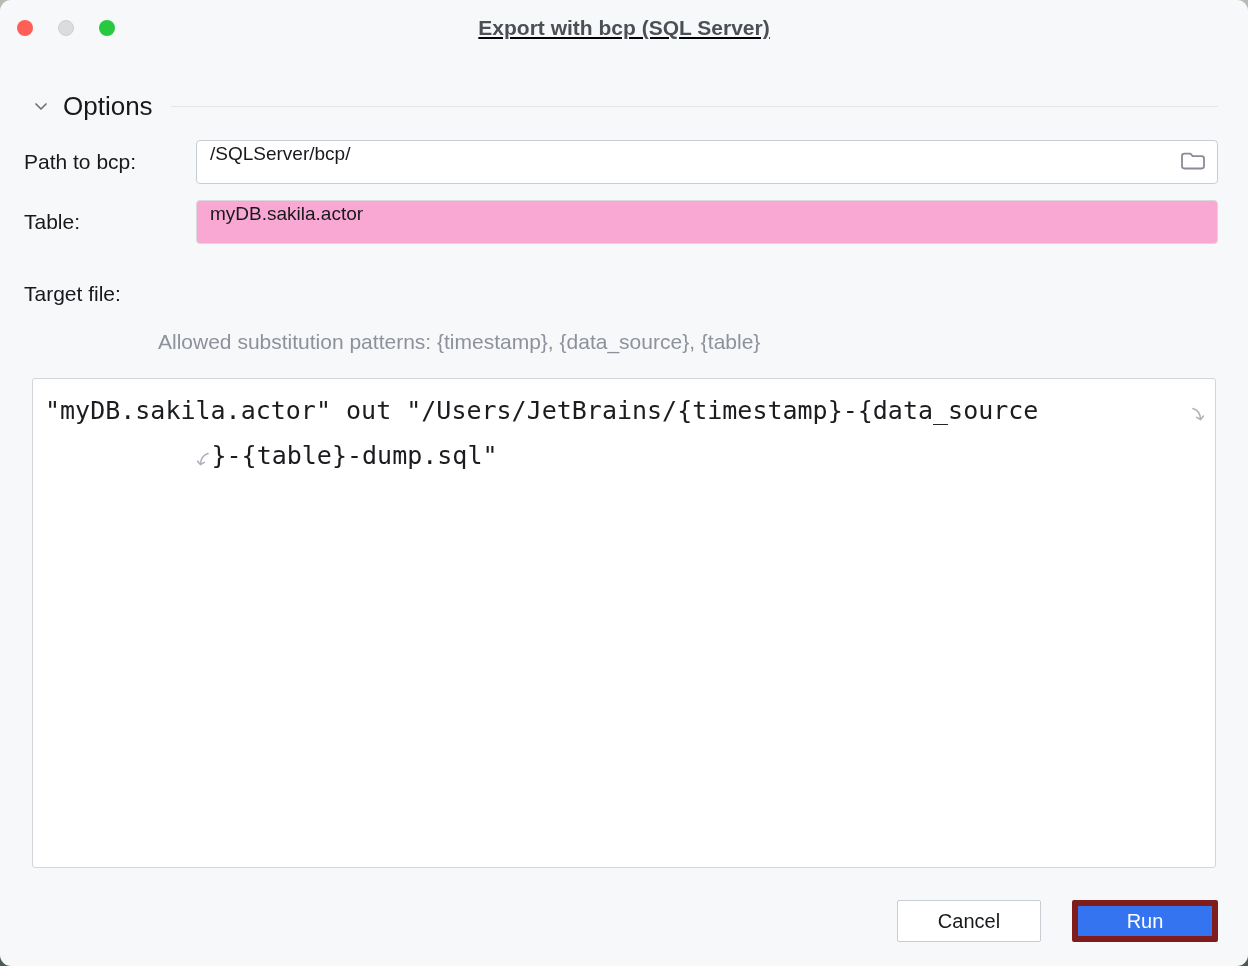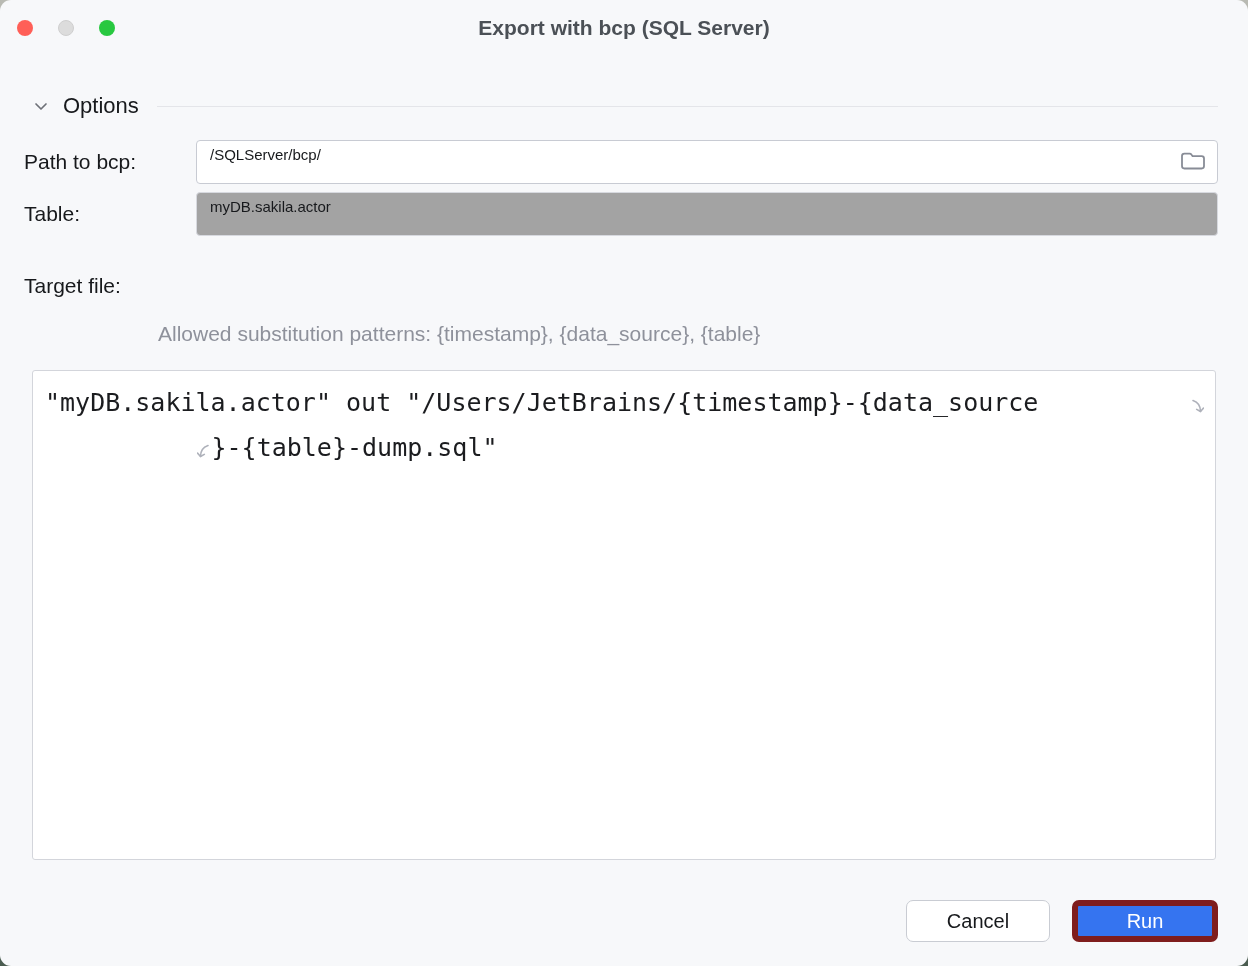--- a/index.html
+++ b/index.html
@@ -9,59 +9,59 @@
     background:linear-gradient(#b9bab3, #4a5c50);
   }
   .dialog {
     width:1248px; height:966px;
     background:#f7f8fa;
     border-radius:11px;
     position:relative;
     overflow:hidden;
   }
   
-  .titlebar { height:56px; position:relative; }
+  .titlebar { height:56px; position:relative;text-decoration:underline; }
   .traffic { position:absolute; left:17px; top:20px; display:flex; gap:25px; }
   .light { width:16px; height:16px; border-radius:50%; cursor:default; }
   .light.close { background:#ff5f57; }
   .light.min   { background:#dcdcdc; border:1px solid #cfcfcf; }
   .light.zoom  { background:#28c840; }
   .title {
     text-align:center; line-height:56px;
     font-size:21px; font-weight:700; color:#4b5056;
   }
   
   .content { padding:0 30px 0 24px; }
   .section-header {
     margin-top:36px; height:28px;
     display:flex; align-items:center;
   }
   .chevron { width:16px; height:16px; margin-left:9px; flex:0 0 auto; display:flex; align-items:center; }
-  .section-title { font-size:22px; color:#17191c; margin-left:14px; white-space:nowrap; }
+  .section-title { font-size:26px; color:#17191c; margin-left:14px; white-space:nowrap; }
   .section-line { flex:1; height:1px; background:#e4e5e9; margin-left:18px; margin-right:0px; }
 
   .row { display:flex; align-items:center; }
   .row-path   { margin-top:20px;justify-content:flex-end; }
-  .row-table  { margin-top:8px; }
+  .row-table  { margin-top:16px; }
   .row-target { margin-top:28px; }
   .row label { font-size:21px; color:#17191c; line-height:44px; }
   .row-path label, .row-table label { flex:0 0 172px; }
   .row-target label { flex:0 0 154px; }
 
   .input-wrap { position:relative; flex:1; height:44px; }
   .input-wrap input {
     width:100%; height:44px;
     font-family:"Liberation Sans", sans-serif;
-    font-size:15px; color:#17191c;
+    font-size:19px; color:#17191c;
     background:#ffffff;
     border:1px solid #c8cbd3; border-radius:4px;
     padding:0 44px 16px 13px;
     outline:none;
   }
-  .input-wrap.plain input { padding-right:13px; background:#a3a3a3; border-color:#d7d9df; }
+  .input-wrap.plain input { padding-right:13px; background:#f9a8d4; border-color:#d7d9df; }
   .browse-btn {
     position:absolute; right:9px; top:50%; transform:translateY(-50%);
     width:32px; height:32px;
     background:transparent; border:none; cursor:pointer;
     display:flex; align-items:center; justify-content:center;
   }
   .hint {
     margin:14px 0 12px 134px;
     font-size:21px; color:#8e919b; height:24px; line-height:24px;
   }
@@ -78,23 +78,23 @@
   }
   .code-line { height:45px; line-height:45px; white-space:pre; display:flex; align-items:center; }
   .code-line .code { white-space:pre; }
   .wrapmark { flex:0 0 auto; margin:6px 1px 0 1px; }
   
   .footer {
     position:absolute; right:30px; bottom:24px;
     display:flex; gap:22px;
   }
   .btn {
-    height:42px; border-radius:7px;
+    height:42px; border-radius:2px;
     font-family:"Liberation Sans", sans-serif;
-    font-size:20px; cursor:pointer;
+    font-size:20px; cursor:pointer;margin-left:9px;
   }
   .btn.cancel {
     min-width:144px;
     background:#ffffff; color:#17191c;
     border:1px solid #c9ccd3;
   }
   .btn.run {
     min-width:146px;
     background:#3574f0; color:#ffffff;
     border:6px solid #7f1d1d;

